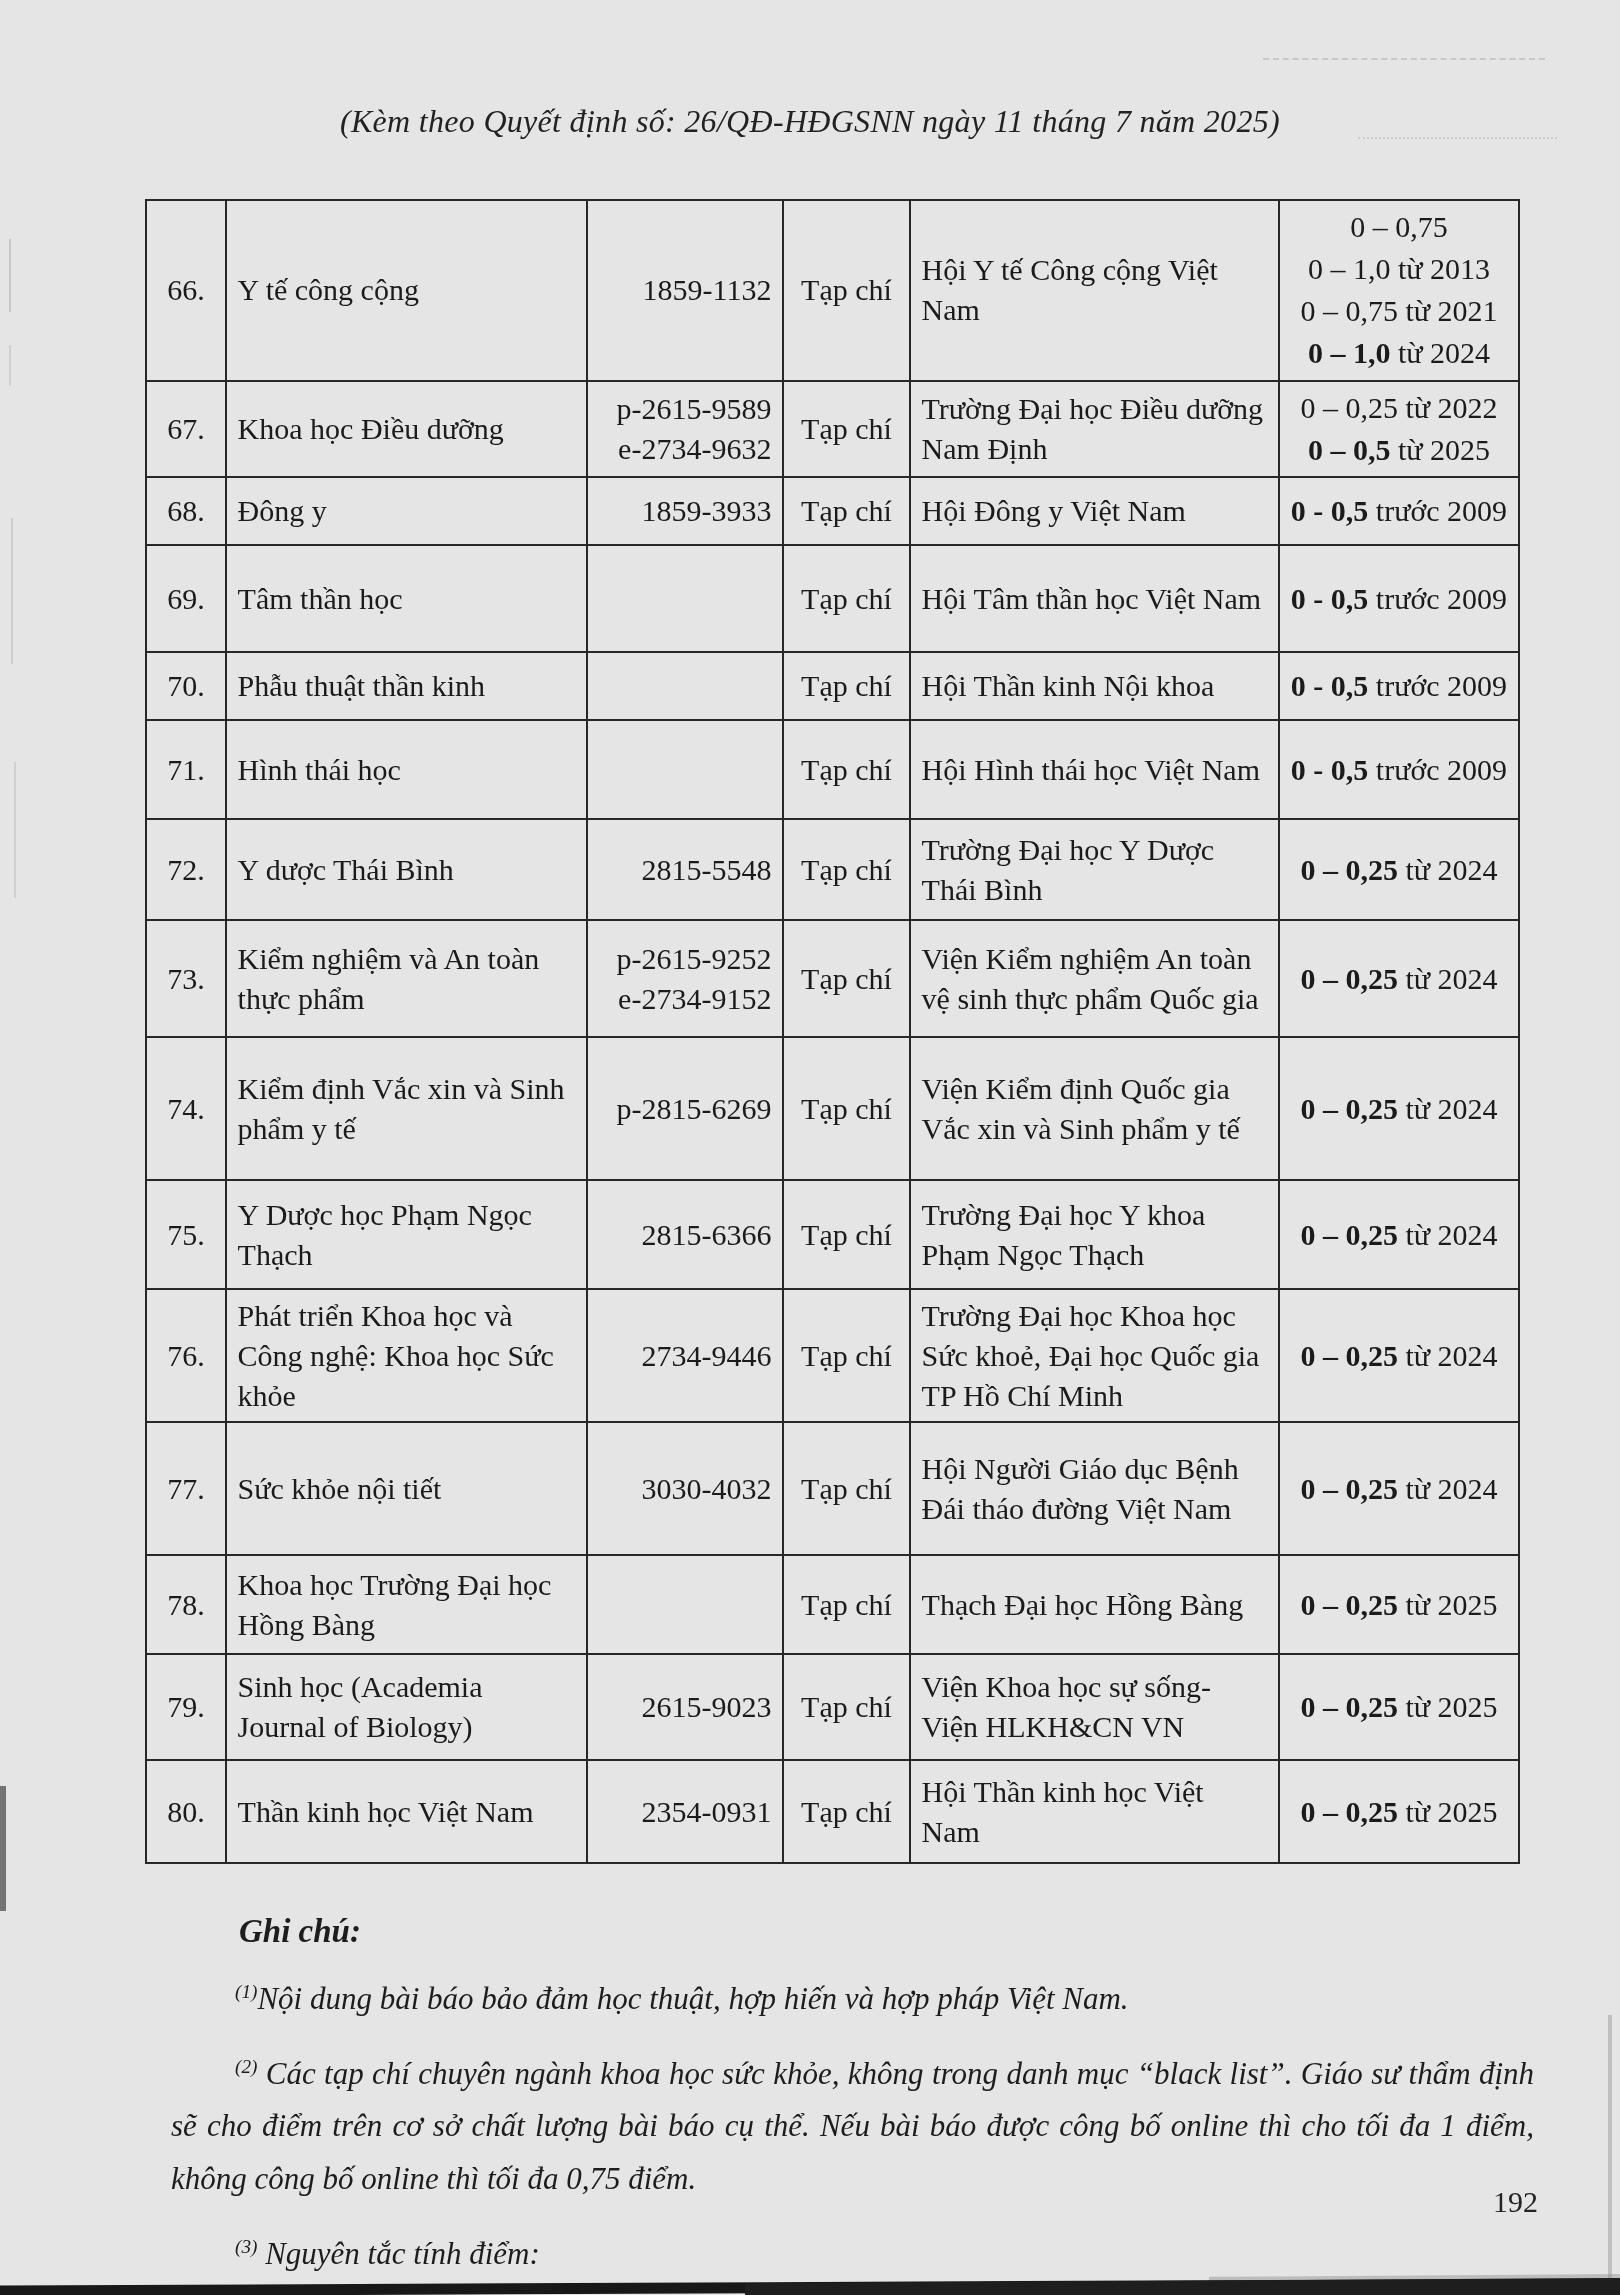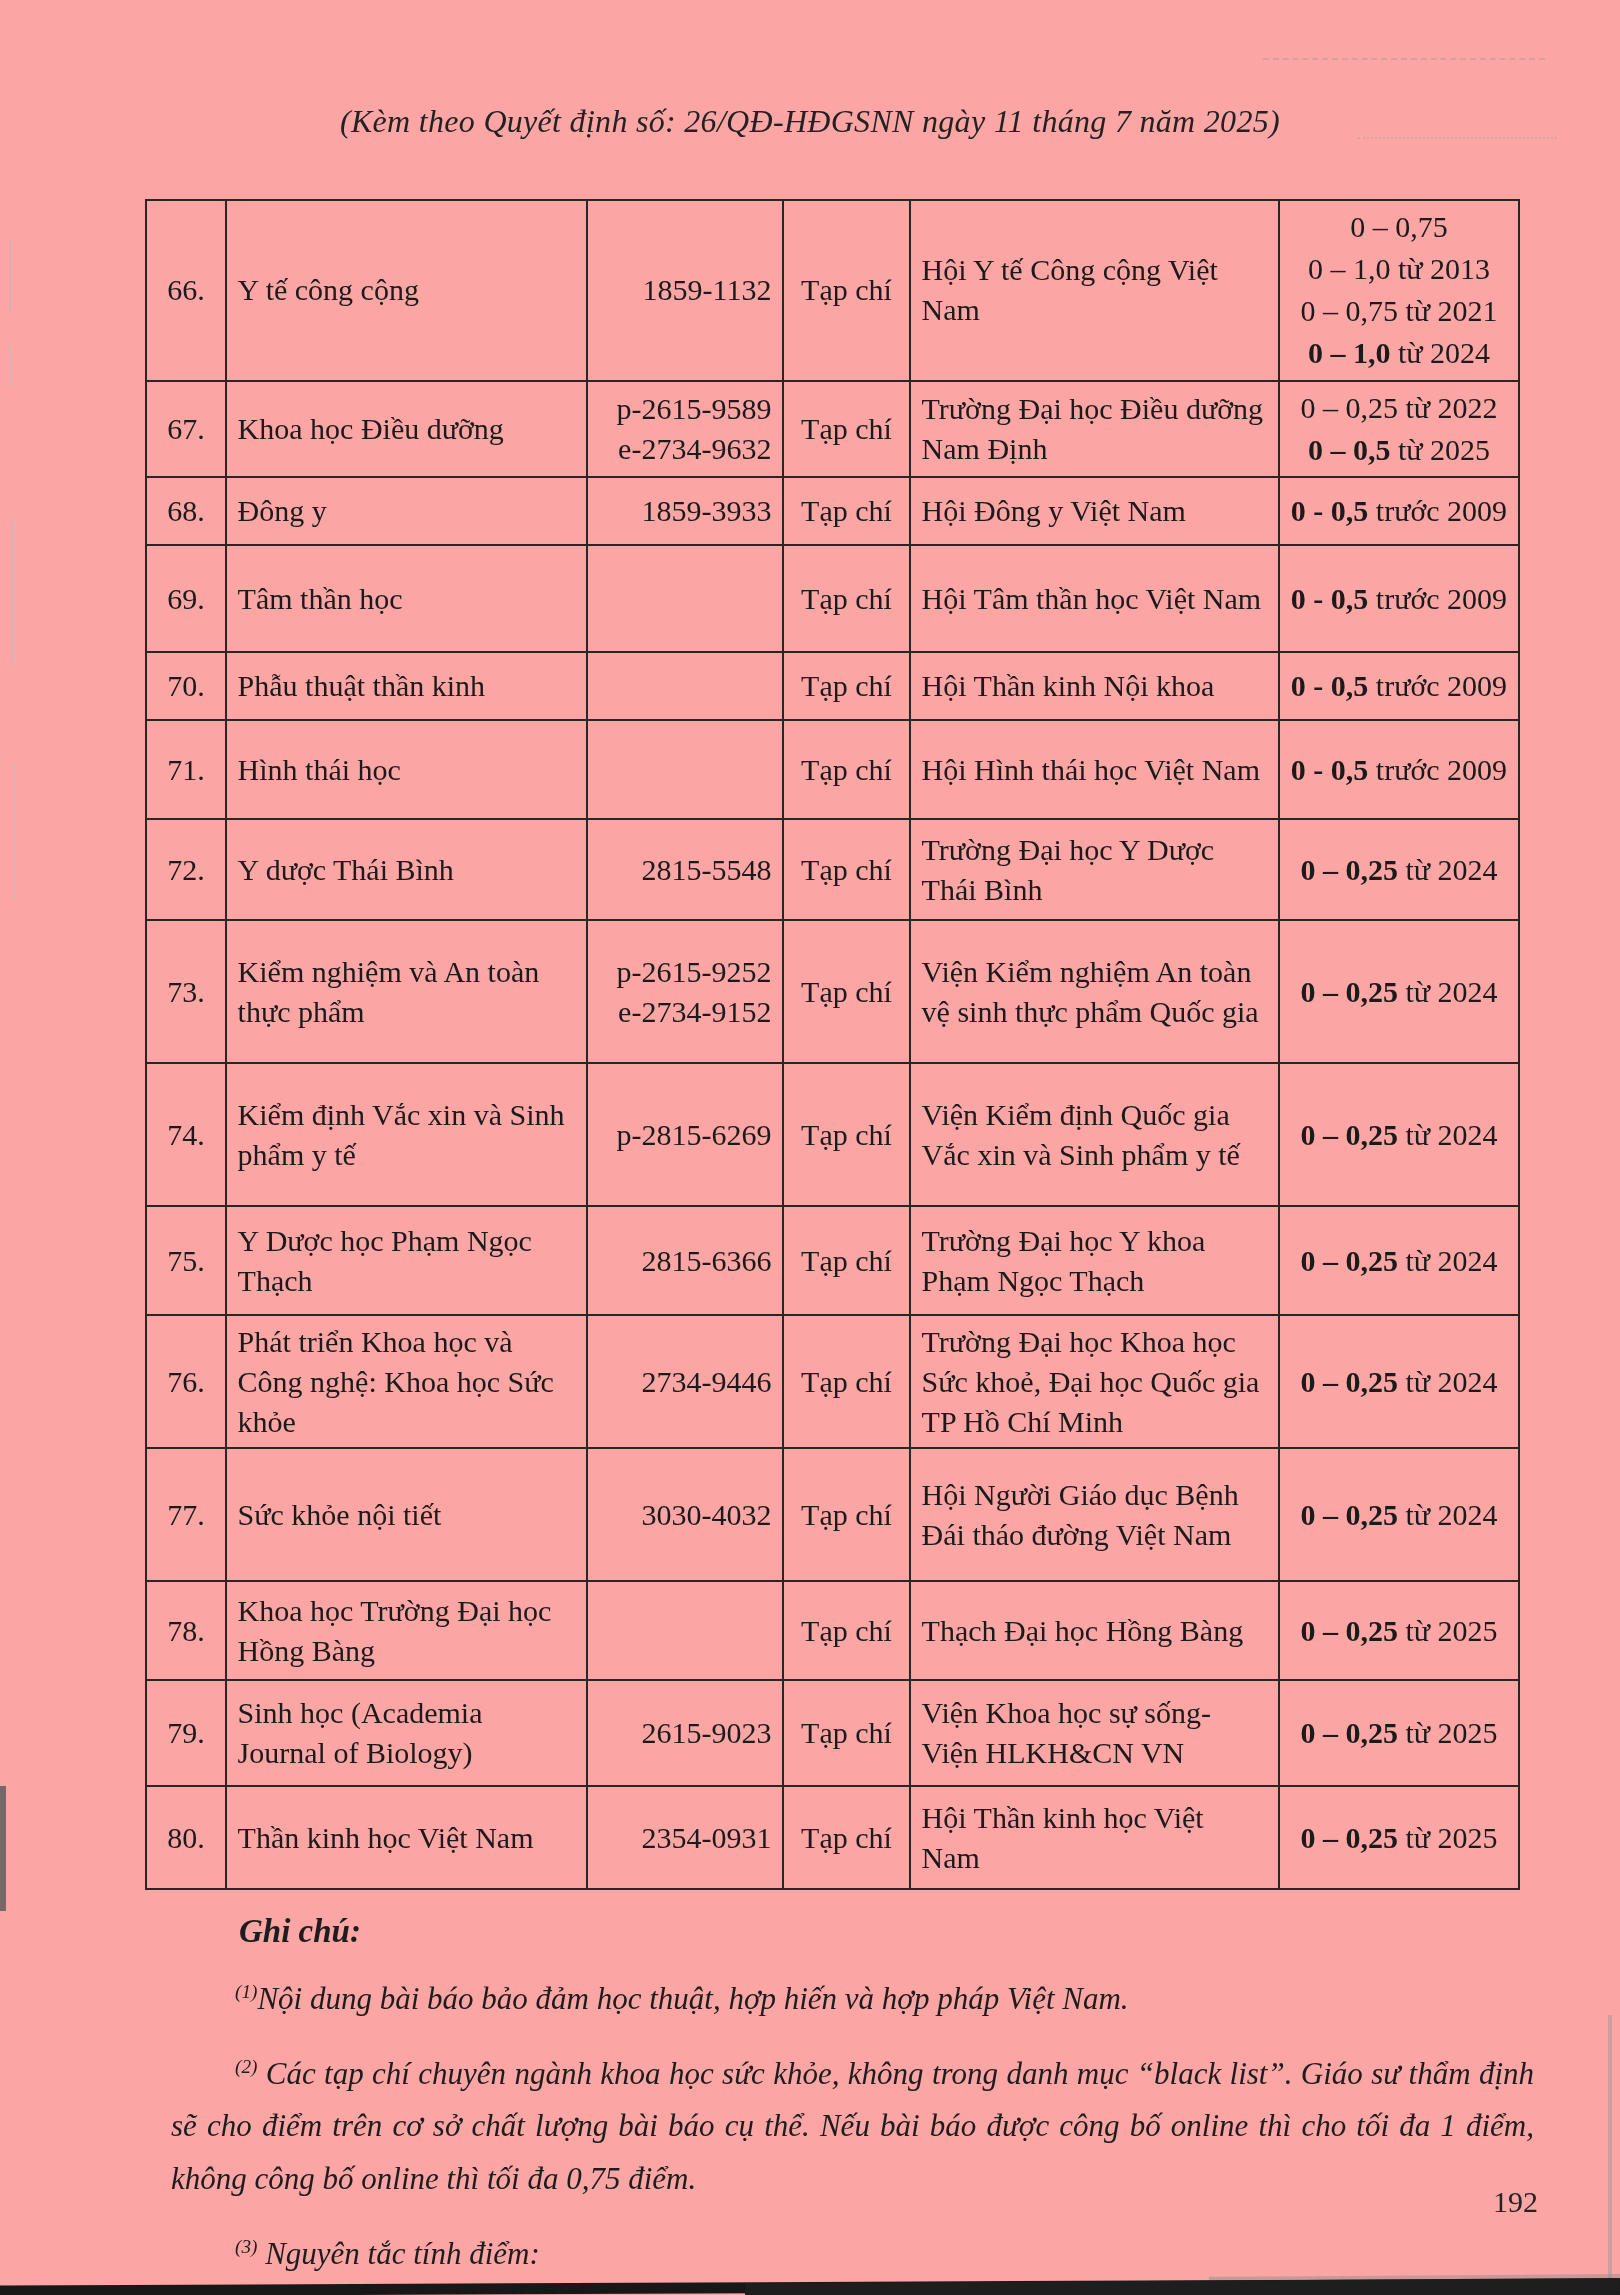--- a/index.html
+++ b/index.html
@@ -4,21 +4,21 @@
 <style>
   * { margin:0; padding:0; box-sizing:border-box; }
   html,body { width:1620px; height:2295px; }
   body {
     position:relative;
     background:#ffffff;
     font-family:"Liberation Serif", serif;
     color:#1c1c1c;
     overflow:hidden;
   }
-  .page { position:absolute; inset:0; background:#fca5a5; }
+  .page { position:absolute; inset:0; background:#e5e5e5; }
 
   .header-note {
     position:absolute;
     top:103px; left:0; width:1620px;
     text-align:center;
     font-style:italic;
     font-size:32px;
     letter-spacing:0.3px;
     color:#222;
   }
@@ -172,21 +172,21 @@
         <tr style="height: 101px;">
           <td class="c-no">72.</td>
           <td class="c-name">Y dược Thái Bình</td>
           <td class="c-issn">2815-5548</td>
           <td class="c-type">Tạp chí</td>
           <td class="c-org">Trường Đại học Y Dược Thái Bình</td>
           <td class="c-score">
             <div class="score-line"><strong>0 – 0,25</strong> từ 2024</div>
           </td>
         </tr>
-        <tr style="height: 143px; padding-left: 36px;">
+        <tr style="height: 117px; padding-left: 36px;">
           <td class="c-no">73.</td>
           <td class="c-name">Kiểm nghiệm và An toàn thực phẩm</td>
           <td class="c-issn">p-2615-9252<br>e-2734-9152</td>
           <td class="c-type">Tạp chí</td>
           <td class="c-org">Viện Kiểm nghiệm An toàn vệ sinh thực phẩm Quốc gia</td>
           <td class="c-score">
             <div class="score-line"><strong>0 – 0,25</strong> từ 2024</div>
           </td>
         </tr>
         <tr style="height: 143px;">

